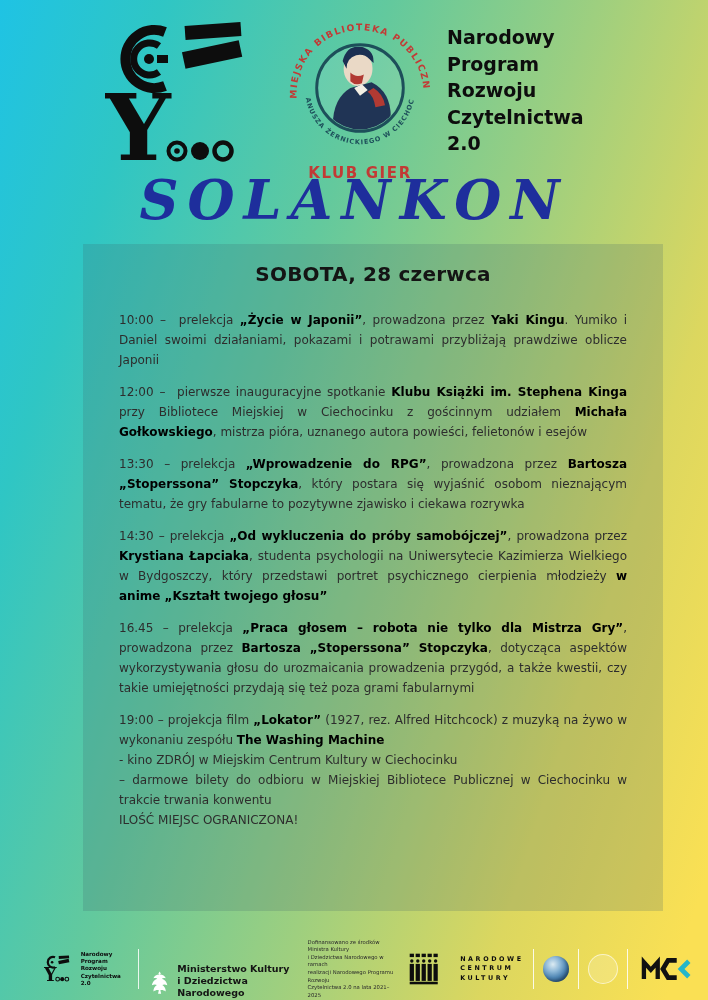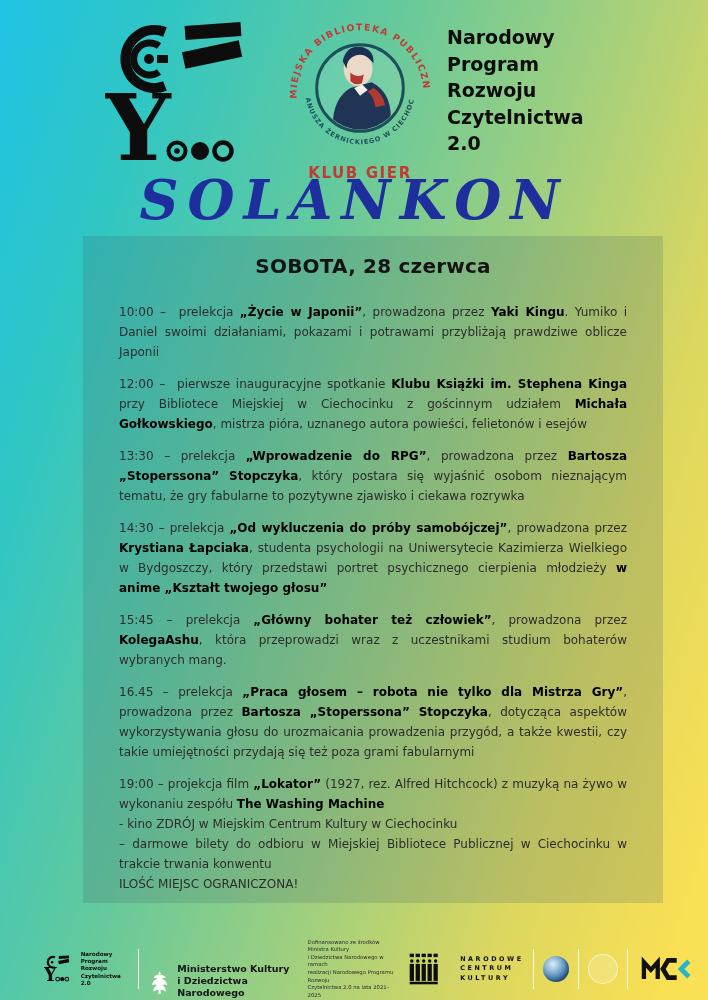--- a/index.html
+++ b/index.html
@@ -12,21 +12,21 @@
   .czy-logo{position:absolute;left:105px;top:16px;}
   .badge{position:absolute;left:283px;top:8px;}
   .club{position:absolute;left:243px;top:166px;width:234px;text-align:center;
         font-size:15px;font-weight:bold;letter-spacing:1.6px;color:#c23a35;line-height:15px;}
   .program{position:absolute;left:447px;top:24px;font-size:19px;font-weight:800;
            line-height:26.5px;color:#0d0d0d;}
   .title{position:absolute;left:0;top:168px;width:100%;text-align:center;
          font-family:"DejaVu Serif","Liberation Serif",serif;font-style:italic;font-weight:bold;
          font-size:54px;letter-spacing:9px;color:#1e2e9c;}
   
-  .box{position:absolute;left:83px;top:236px;width:580px;height:667px;box-sizing:border-box;
+  .box{position:absolute;left:83px;top:244px;width:580px;height:667px;box-sizing:border-box;
        background:rgba(58,96,104,0.20);padding:12px 36px 10px;}
   .box h2{margin:6px 0 24px;text-align:center;font-size:20px;color:#141414;letter-spacing:.2px;}
   .event{margin:0 0 12px;font-size:12px;line-height:20px;text-align:justify;
          color:#2d2d2d;white-space:pre-wrap;}
   .event b{color:#000;}
   
   .footer{position:absolute;left:44px;top:942px;width:648px;height:54px;
           display:flex;align-items:center;gap:9px;}
   .nprc{width:56px;font-size:5.6px;font-weight:bold;line-height:7.2px;color:#0d0d0d;}
   .vdiv{width:1px;height:40px;background:rgba(255,255,255,0.85);flex:0 0 auto;}
@@ -100,21 +100,20 @@
 
   <div class="title">SOLANKON</div>
 
   <div class="box">
     <h2>SOBOTA, 28 czerwca</h2>
     <div>
         <p class="event"><span>10:00 –  prelekcja </span><b>„Życie w Japonii”</b><span>, prowadzona przez </span><b>Yaki Kingu</b><span>. Yumiko i Daniel swoimi działaniami, pokazami i potrawami przybliżają prawdziwe oblicze Japonii</span></p>
         <p class="event"><span>12:00 –  pierwsze inauguracyjne spotkanie </span><b>Klubu Książki im. Stephena Kinga</b><span> przy Bibliotece Miejskiej w Ciechocinku z gościnnym udziałem </span><b>Michała Gołkowskiego</b><span>, mistrza pióra, uznanego autora powieści, felietonów i esejów</span></p>
         <p class="event"><span>13:30 – prelekcja </span><b>„Wprowadzenie do RPG”</b><span>, prowadzona przez </span><b>Bartosza „Stoperssona” Stopczyka</b><span>, który postara się wyjaśnić osobom nieznającym tematu, że gry fabularne to pozytywne zjawisko i ciekawa rozrywka</span></p>
         <p class="event"><span>14:30 – prelekcja </span><b>„Od wykluczenia do próby samobójczej”</b><span>, prowadzona przez </span><b>Krystiana Łapciaka</b><span>, studenta psychologii na Uniwersytecie Kazimierza Wielkiego w Bydgoszczy, który przedstawi portret psychicznego cierpienia młodzieży </span><b>w anime „Kształt twojego głosu”</b></p>
-        <p class="event"><span>15:45 – prelekcja </span><b>„Główny bohater też człowiek”</b><span>, prowadzona przez </span><b>KolegaAshu</b><span>, która przeprowadzi wraz z uczestnikami studium bohaterów wybranych mang.</span></p>
         <p class="event"><span>16.45 – prelekcja </span><b>„Praca głosem – robota nie tylko dla Mistrza Gry”</b><span>, prowadzona przez </span><b>Bartosza „Stoperssona” Stopczyka</b><span>, dotycząca aspektów wykorzystywania głosu do urozmaicania prowadzenia przygód, a także kwestii, czy takie umiejętności przydają się też poza grami fabularnymi</span></p>
         <p class="event"><span>19:00 – projekcja film </span><b>„Lokator”</b><span> (1927, rez. Alfred Hitchcock) z muzyką na żywo w wykonaniu zespółu </span><b>The Washing Machine</b><span>
 - kino ZDRÓJ w Miejskim Centrum Kultury w Ciechocinku
 – darmowe bilety do odbioru w Miejskiej Bibliotece Publicznej w Ciechocinku w trakcie trwania konwentu
 ILOŚĆ MIEJSC OGRANICZONA!</span></p>
       </div>
   </div>
 
   <div class="footer">
 

